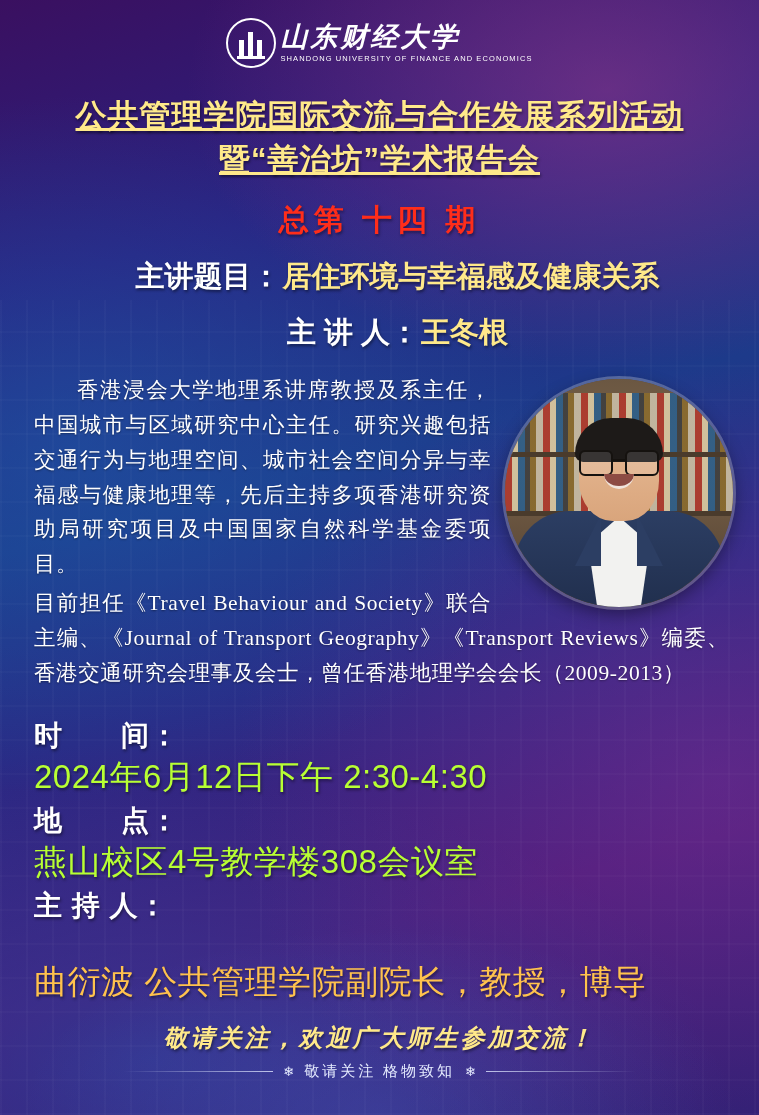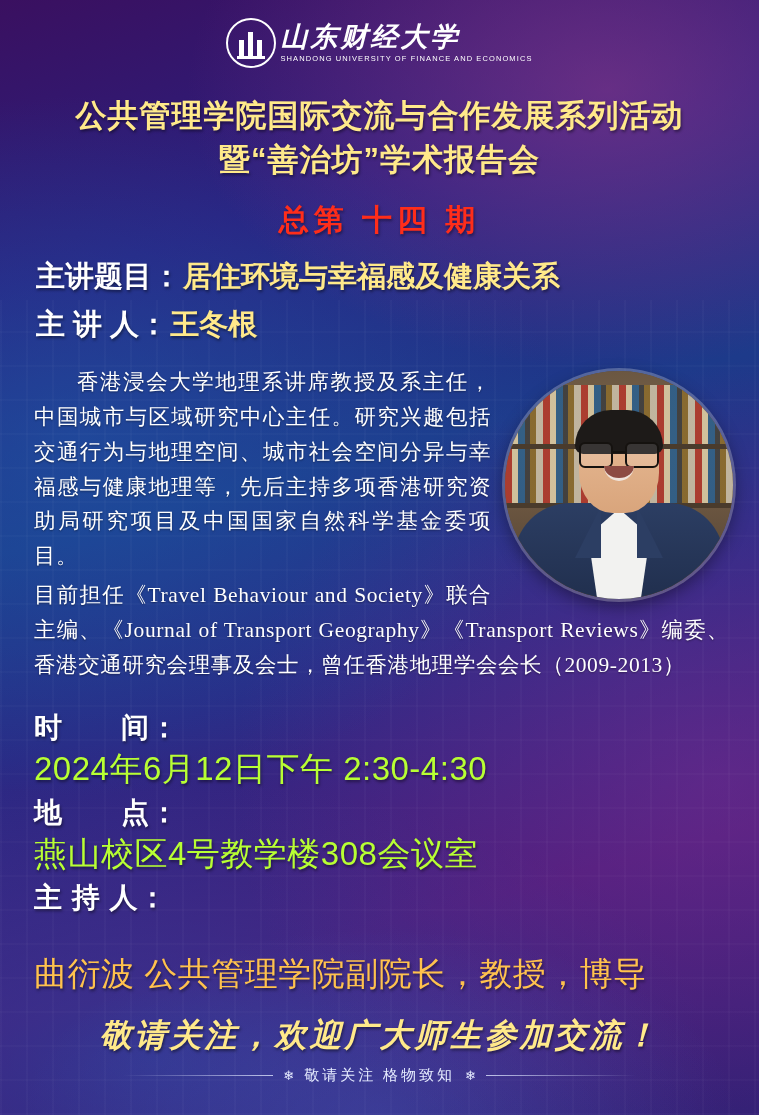--- a/index.html
+++ b/index.html
@@ -93,57 +93,59 @@
     padding: 0 22px;
   }
   .title-line {
     font-family: "Liberation Sans", sans-serif;
     font-weight: bold;
     font-size: 31px;
     color: #ffe98a;
     letter-spacing: 1px;
     line-height: 1.42;
     text-shadow: 1px 2px 3px rgba(0,0,0,0.45);
+    text-decoration: underline;
   }
   .issue {
     text-align: center;
     margin-top: 18px;
     font-family: "Liberation Sans", sans-serif;
     font-weight: bold;
     font-size: 30px;
     color: #ff2d1a;
     letter-spacing: 5px;
     text-shadow: 1px 2px 3px rgba(0,0,0,0.4);
   }
 
   
   .kv {
     margin-top: 16px;
     padding-left: 36px;
     display: flex;
     align-items: baseline;
     gap: 2px;
+    justify-content: center;
   }
   .kv .k {
     font-family: "Liberation Sans", sans-serif;
     font-weight: bold;
     font-size: 29px;
     color: #ffffff;
     white-space: nowrap;
     text-shadow: 1px 2px 3px rgba(0,0,0,0.45);
   }
   .kv .v {
     font-family: "Liberation Sans", sans-serif;
     font-weight: bold;
     font-size: 29px;
     color: #ffe98a;
     white-space: nowrap;
     text-shadow: 1px 2px 3px rgba(0,0,0,0.45);
   }
-  .kv-speaker { margin-top: 8px; }
+  .kv-speaker { margin-top: 16px; }
 
   
   .bio-area {
     position: relative;
     margin-top: 20px;
     padding: 0 26px 0 30px;
   }
   .photo {
     float: right;
     width: 228px;
@@ -287,21 +289,21 @@
   .d-value.host { color: #ffc24d; margin-top: 35px; }
 
   
   .footer {
     margin-top: 18px;
     text-align: center;
   }
   .welcome {
     font-family: "Liberation Sans", sans-serif;
     font-weight: bold;
-    font-size: 32px;
+    font-size: 24px;
     color: #ffe98a;
     letter-spacing: 3px;
     font-style: italic;
     text-shadow: 1px 2px 3px rgba(0,0,0,0.45);
   }
   .motto-row {
     margin-top: 8px;
     display: flex;
     align-items: center;
     justify-content: center;

